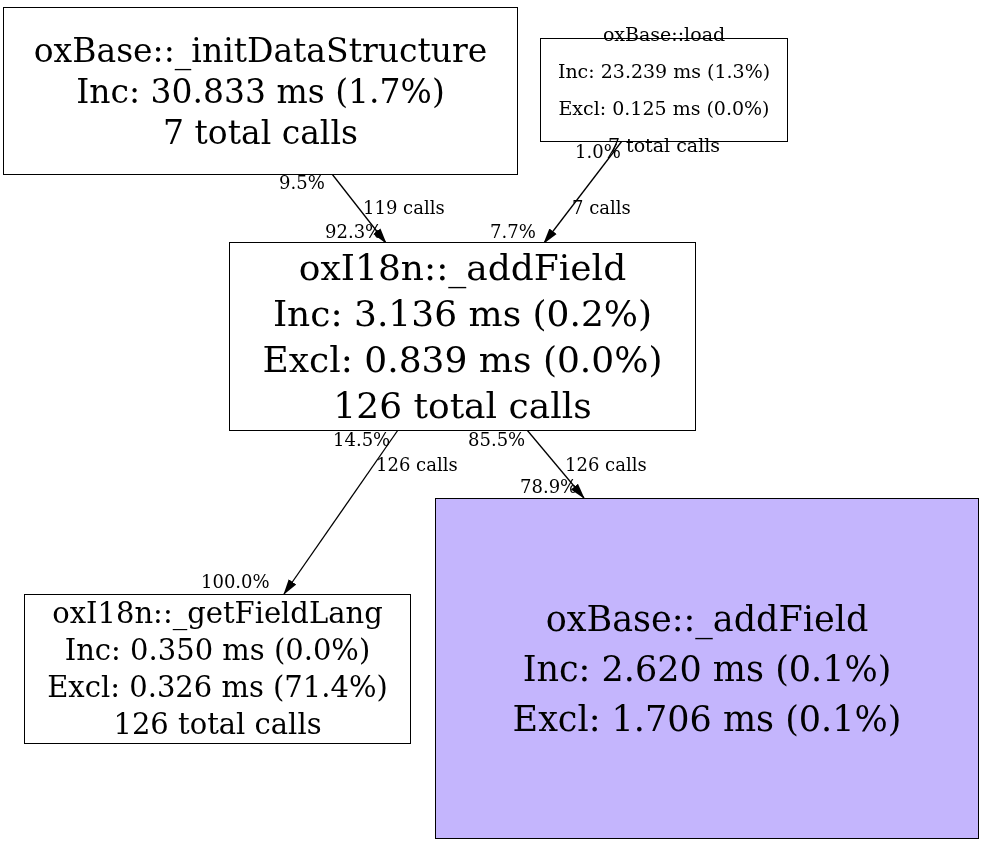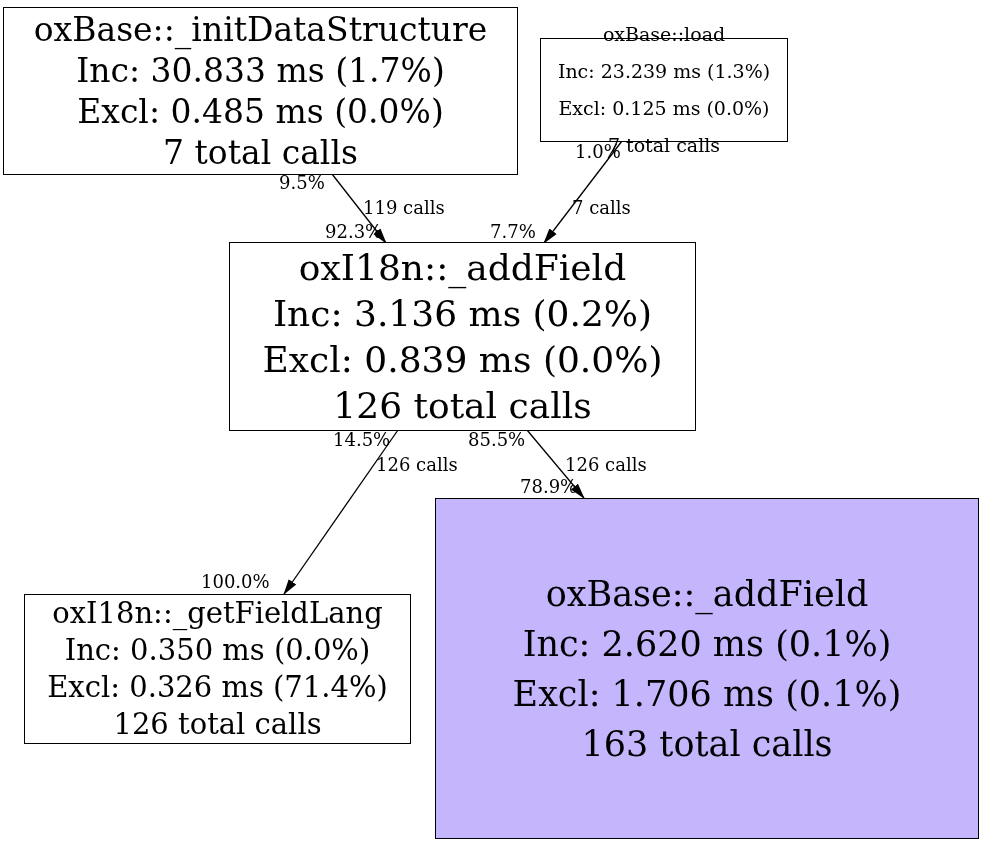--- a/index.html
+++ b/index.html
@@ -79,21 +79,20 @@
     </defs>
     <line class="edge-line" x1="332" y1="174" x2="386" y2="243" marker-end="url(#arrow)"></line>
     <line class="edge-line" x1="622" y1="141" x2="544" y2="243" marker-end="url(#arrow)"></line>
     <line class="edge-line" x1="398" y1="430" x2="284" y2="594" marker-end="url(#arrow)"></line>
     <line class="edge-line" x1="527" y1="430" x2="584" y2="498" marker-end="url(#arrow)"></line>
   </svg>
 
   <div class="node node-init">
     <span>oxBase::_initDataStructure</span>
     <span>Inc: 30.833 ms (1.7%)</span>
-    <span>Excl: 0.485 ms (0.0%)</span>
     <span>7 total calls</span>
   </div>
 
   <div class="node node-load">
     <span>oxBase::load</span>
     <span>Inc: 23.239 ms (1.3%)</span>
     <span>Excl: 0.125 ms (0.0%)</span>
     <span>7 total calls</span>
   </div>
 
@@ -108,21 +107,20 @@
     <span>oxI18n::_getFieldLang</span>
     <span>Inc: 0.350 ms (0.0%)</span>
     <span>Excl: 0.326 ms (71.4%)</span>
     <span>126 total calls</span>
   </div>
 
   <div class="node node-baseadd">
     <span>oxBase::_addField</span>
     <span>Inc: 2.620 ms (0.1%)</span>
     <span>Excl: 1.706 ms (0.1%)</span>
-    <span>163 total calls</span>
   </div>
 
   <div class="edge-label lbl-e0-src">9.5%</div>
   <div class="edge-label lbl-e0-cal">119 calls</div>
   <div class="edge-label lbl-e0-tgt">92.3%</div>
 
   <div class="edge-label lbl-e1-src">1.0%</div>
   <div class="edge-label lbl-e1-cal">7 calls</div>
   <div class="edge-label lbl-e1-tgt">7.7%</div>
 

